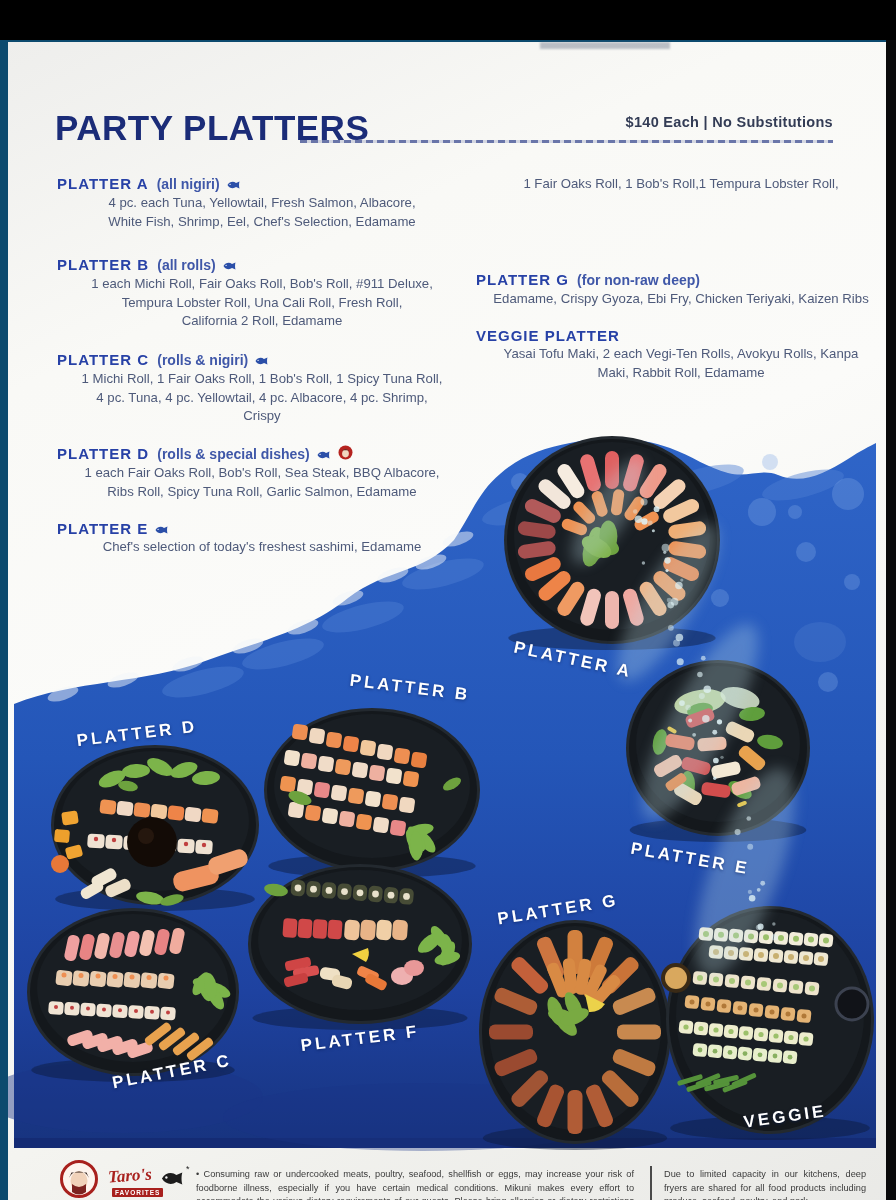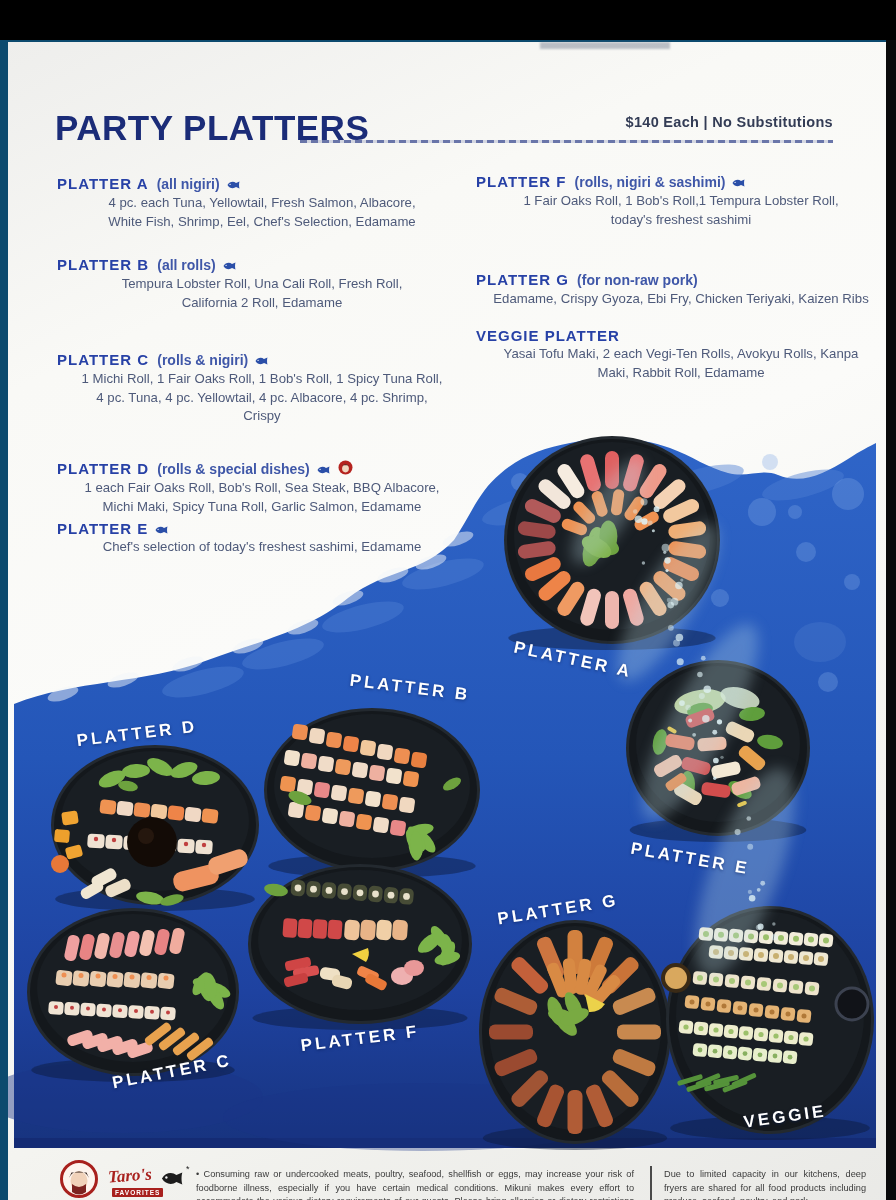--- a/index.html
+++ b/index.html
@@ -590,79 +590,72 @@
       </div>
 
       <div class="item" style="left:49px;top:213px;">
         <div class="item-head">
           <span class="item-name">PLATTER B</span>
           <span class="item-qual">(all rolls)</span><span class="icon-gap"></span><svg class="inline-ic" width="16" height="10" viewBox="0 0 15 10">
               <path fill="#2b4fa8" d="M1 5 C3 1.5 7 1 9.5 3 L13 1.5 C12.4 3 12.4 7 13 8.5 L9.5 7 C7 9 3 8.5 1 5 Z"></path>
               <circle cx="3.6" cy="4.4" r=".7" fill="#dfe6f5"></circle>
             </svg>
         </div>
+        <div class="line">1 each Michi Roll, Fair Oaks Roll, Bob's Roll, #911 Deluxe,</div>
         <div class="line">Tempura Lobster Roll, Una Cali Roll, Fresh Roll,</div>
         <div class="line">California 2 Roll, Edamame</div>
       </div>
 
       <div class="item" style="left:49px;top:308px;">
         <div class="item-head">
           <span class="item-name">PLATTER C</span>
           <span class="item-qual">(rolls &amp; nigiri)</span><span class="icon-gap"></span><svg class="inline-ic" width="16" height="10" viewBox="0 0 15 10">
               <path fill="#2b4fa8" d="M1 5 C3 1.5 7 1 9.5 3 L13 1.5 C12.4 3 12.4 7 13 8.5 L9.5 7 C7 9 3 8.5 1 5 Z"></path>
               <circle cx="3.6" cy="4.4" r=".7" fill="#dfe6f5"></circle>
             </svg>
         </div>
         <div class="line">1 Michi Roll, 1 Fair Oaks Roll, 1 Bob's Roll, 1 Spicy Tuna Roll,</div>
         <div class="line">4 pc. Tuna, 4 pc. Yellowtail, 4 pc. Albacore, 4 pc. Shrimp,</div>
         <div class="line">Crispy</div>
       </div>
 
-      <div class="item" style="left:49px;top:417px;">
+      <div class="item" style="left:49px;top:402px;">
         <div class="item-head">
           <span class="item-name">PLATTER D</span>
           <span class="item-qual">(rolls &amp; special dishes)</span><span class="icon-gap"></span><svg class="inline-ic" width="16" height="10" viewBox="0 0 15 10">
               <path fill="#2b4fa8" d="M1 5 C3 1.5 7 1 9.5 3 L13 1.5 C12.4 3 12.4 7 13 8.5 L9.5 7 C7 9 3 8.5 1 5 Z"></path>
               <circle cx="3.6" cy="4.4" r=".7" fill="#dfe6f5"></circle>
             </svg><span class="icon-gap"></span><svg class="inline-ic" width="15" height="15" viewBox="0 0 15 15">
               <circle cx="7.5" cy="7.5" r="7" fill="#b5231f"></circle>
               <ellipse cx="7.5" cy="8.6" rx="3.4" ry="3.8" fill="#f0d6c0"></ellipse>
               <path d="M3.6 7 A4.2 4.2 0 0 1 11.4 7 L10.6 5.2 L4.6 5.2 Z" fill="#3a241c"></path>
             </svg>
         </div>
         <div class="line">1 each Fair Oaks Roll, Bob's Roll, Sea Steak, BBQ Albacore,</div>
-        <div class="line">Michi Maki, Spicy Tuna Roll, Garlic Salmon, Edamame</div>
+        <div class="line">Ribs Roll, Spicy Tuna Roll, Garlic Salmon, Edamame</div>
       </div>
 
       <div class="item" style="left:49px;top:477px;">
         <div class="item-head">
           <span class="item-name">PLATTER E</span><span class="icon-gap"></span><svg class="inline-ic" width="16" height="10" viewBox="0 0 15 10">
               <path fill="#2b4fa8" d="M1 5 C3 1.5 7 1 9.5 3 L13 1.5 C12.4 3 12.4 7 13 8.5 L9.5 7 C7 9 3 8.5 1 5 Z"></path>
               <circle cx="3.6" cy="4.4" r=".7" fill="#dfe6f5"></circle>
             </svg>
         </div>
         <div class="line">Chef's selection of today's freshest sashimi, Edamame</div>
       </div>
 
       <div class="item" style="left:468px;top:130px;">
-        <div class="item-head">
-          <span class="item-name">PLATTER F</span>
-          <span class="item-qual">(rolls, nigiri &amp; sashimi)</span><span class="icon-gap"></span><svg class="inline-ic" width="16" height="10" viewBox="0 0 15 10">
-              <path fill="#2b4fa8" d="M1 5 C3 1.5 7 1 9.5 3 L13 1.5 C12.4 3 12.4 7 13 8.5 L9.5 7 C7 9 3 8.5 1 5 Z"></path>
-              <circle cx="3.6" cy="4.4" r=".7" fill="#dfe6f5"></circle>
-            </svg>
-        </div>
         <div class="line">1 Fair Oaks Roll, 1 Bob's Roll,1 Tempura Lobster Roll,</div>
-        <div class="line">today's freshest sashimi</div>
       </div>
 
       <div class="item" style="left:468px;top:228px;">
         <div class="item-head">
           <span class="item-name">PLATTER G</span>
-          <span class="item-qual">(for non-raw pork)</span>
+          <span class="item-qual">(for non-raw deep)</span>
         </div>
         <div class="line">Edamame, Crispy Gyoza, Ebi Fry, Chicken Teriyaki, Kaizen Ribs</div>
       </div>
 
       <div class="item" style="left:468px;top:284px;">
         <div class="item-head">
           <span class="item-name">VEGGIE PLATTER</span>
         </div>
         <div class="line">Yasai Tofu Maki, 2 each Vegi-Ten Rolls, Avokyu Rolls, Kanpa</div>
         <div class="line">Maki, Rabbit Roll, Edamame</div>

